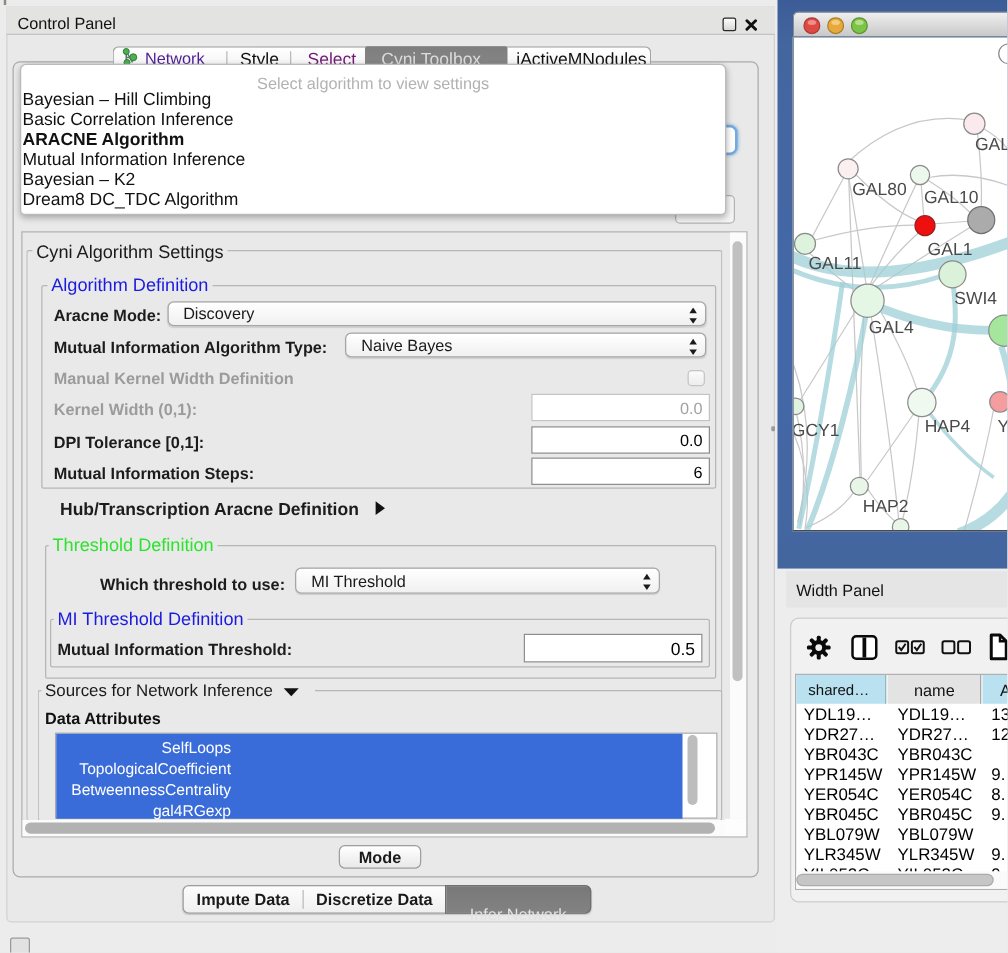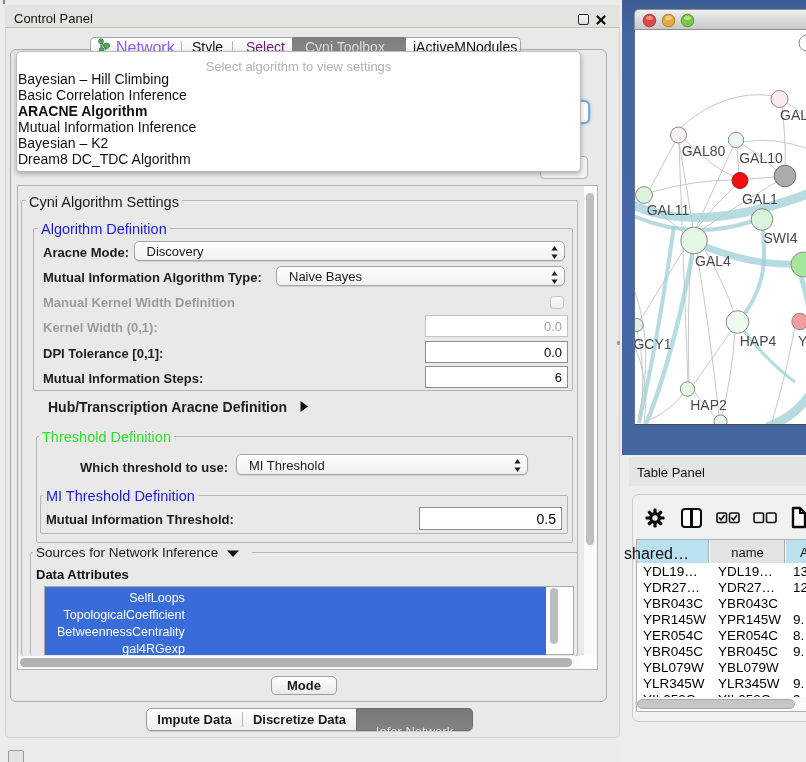--- a/index.html
+++ b/index.html
@@ -34,21 +34,21 @@
 <div class="a" style="left:90px;top:37px;width:431px;height:21px;background:linear-gradient(#ffffff,#f0f0f0);border:1px solid #a5a5a5;border-bottom:none;border-radius:5px 5px 0 0;"></div>
 <div class="a" style="left:181px;top:41px;width:1px;height:14px;background:#b9b9b9;"></div>
 <div class="a" style="left:232px;top:41px;width:1px;height:14px;background:#b9b9b9;"></div>
 <div class="a" style="left:292px;top:37px;width:114px;height:21px;background:linear-gradient(#7e7e7e,#888888);border-radius:2px 2px 0 0;"></div>
 <svg class="a" style="left:97px;top:38px;" width="14" height="15" viewBox="0 0 14 15">
     <path d="M4 3 L4 12 M4 8 L9 8 M4 3 L9 12" stroke="#607080" stroke-width="1.2" fill="none"></path>
     <circle cx="4" cy="3.2" r="2.4" fill="#4caf50" stroke="#2e7d32" stroke-width="0.8"></circle>
     <circle cx="9.6" cy="7.8" r="2.8" fill="#4caf50" stroke="#2e7d32" stroke-width="0.8"></circle>
     <circle cx="4.6" cy="12" r="2.4" fill="#4caf50" stroke="#2e7d32" stroke-width="0.8"></circle>
   </svg>
-<div class="a" style="left:116px;top:39px;font-size:16px;color:#8b5cf6;">Network</div>
+<div class="a" style="left:116px;top:39px;font-size:13px;color:#4c1d95;">Network</div>
 <div class="a" style="left:192px;top:39px;font-size:14px;color:#111;">Style</div>
 <div class="a" style="left:246px;top:39px;font-size:14px;color:#701a75;">Select</div>
 <div class="a" style="left:305px;top:39px;font-size:14px;color:#dcdcdc;">Cyni Toolbox</div>
 <div class="a" style="left:413px;top:39px;font-size:14px;color:#111;">jActiveMNodules</div>
 
 <div class="a" style="left:560px;top:100px;width:30px;height:24px;border:2px solid #76a9dc;border-radius:6px;background:#fff;box-shadow:0 0 3px #76a9dc;"></div>
 <div class="a" style="left:540px;top:156px;width:48px;height:23px;border:1px solid #b3b3b3;border-radius:4px;background:#f4f4f4;"></div>
 
 <div class="a" style="left:17px;top:185px;width:581px;height:485px;border:1px solid #b2b2b2;background:#e9e9e9;"></div>
 
@@ -224,21 +224,21 @@
 <text x="17.5" y="318.5" text-anchor="middle">GCY1</text>
 <text x="123" y="315.5" text-anchor="middle">HAP4</text>
 <text x="163" y="315.5">Y</text>
 <text x="73.5" y="379.5" text-anchor="middle">HAP2</text>
 </g>
 </svg>
 </div>
 
 <div class="a" style="left:622px;top:455px;width:184px;height:307px;background:#ededed;"></div>
 <div class="a" style="left:629px;top:457px;width:177px;height:29px;background:#e5e5e5;"></div>
-<div class="a" style="left:637px;top:465px;font-size:13px;color:#111;">Table Panel</div>
+<div class="a" style="left:637px;top:465px;font-size:13px;color:#111;">Width Panel</div>
 <div class="a" style="left:632px;top:494px;width:180px;height:228px;background:#f1f1f1;border:1px solid #cdcdcd;border-radius:7px 0 0 7px;"></div>
 
 <svg class="a" style="left:645px;top:508px;" width="20" height="20" viewBox="0 0 20 20">
     <g fill="#0a0a0a">
       <circle cx="10" cy="10" r="6"></circle>
       <g>
         <rect x="8.4" y="0.5" width="3.2" height="5" rx="1.2"></rect>
         <rect x="8.4" y="14.5" width="3.2" height="5" rx="1.2"></rect>
         <rect x="0.5" y="8.4" width="5" height="3.2" rx="1.2"></rect>
         <rect x="14.5" y="8.4" width="5" height="3.2" rx="1.2"></rect>
@@ -266,21 +266,21 @@
   </svg>
 <svg class="a" style="left:791px;top:506px;" width="15" height="23" viewBox="0 0 15 23">
     <path d="M2 2 L9 2 L14 7 L14 21 L2 21 Z" fill="#fff" stroke="#0a0a0a" stroke-width="2.4" stroke-linejoin="round"></path>
     <path d="M9 2 L9 7 L14 7" fill="none" stroke="#0a0a0a" stroke-width="2"></path>
   </svg>
 
 <div class="a" style="left:636px;top:539px;width:170px;height:173px;background:#fff;border:1px solid #b0b0b0;border-right:none;"></div>
 <div class="a" style="left:637px;top:540px;width:72px;height:23px;background:#b9e1ef;border-right:1px solid #9ab4c0;"></div>
 <div class="a" style="left:710px;top:540px;width:75px;height:23px;background:#e3e3e3;border-right:1px solid #a8a8a8;"></div>
 <div class="a" style="left:786px;top:540px;width:20px;height:23px;background:#b9e1ef;"></div>
-<div class="a" style="left:624px;top:545px;width:56px;text-align:center;font-size:16px;color:#111;">shared…</div>
+<div class="a" style="left:643px;top:545px;width:56px;text-align:center;font-size:12px;color:#111;">shared…</div>
 <div class="a" style="left:710px;top:545px;width:75px;text-align:center;font-size:13px;color:#111;">name</div>
 <div class="a" style="left:800px;top:545px;font-size:13px;color:#111;">A</div>
 <div class="a" style="left:643px;top:564px;font-size:13.5px;color:#000;line-height:16px;white-space:nowrap;">YDL19…<br>YDR27…<br>YBR043C<br>YPR145W<br>YER054C<br>YBR045C<br>YBL079W<br>YLR345W<br>YIL052C</div>
 <div class="a" style="left:718px;top:564px;font-size:13.5px;color:#000;line-height:16px;white-space:nowrap;">YDL19…<br>YDR27…<br>YBR043C<br>YPR145W<br>YER054C<br>YBR045C<br>YBL079W<br>YLR345W<br>YIL052C</div>
 <div class="a" style="left:793px;top:564px;font-size:13.5px;color:#000;line-height:16px;white-space:nowrap;">13<br>12<br><br>9.<br>8.<br>9.<br><br>9.<br>9.</div>
 
 <div class="a" style="left:637px;top:697px;width:169px;height:14px;background:#fafafa;"></div>
 <div class="a" style="left:637px;top:698.5px;width:158px;height:10px;background:#c6c6c6;border:1px solid #ababab;border-radius:5px;"></div>
 
 <div class="a" style="left:16px;top:51px;width:565px;height:121px;background:#fff;border:1px solid #bbb;border-radius:5px 5px 4px 4px;box-shadow:0 2px 5px rgba(0,0,0,0.28);z-index:50;"></div>

